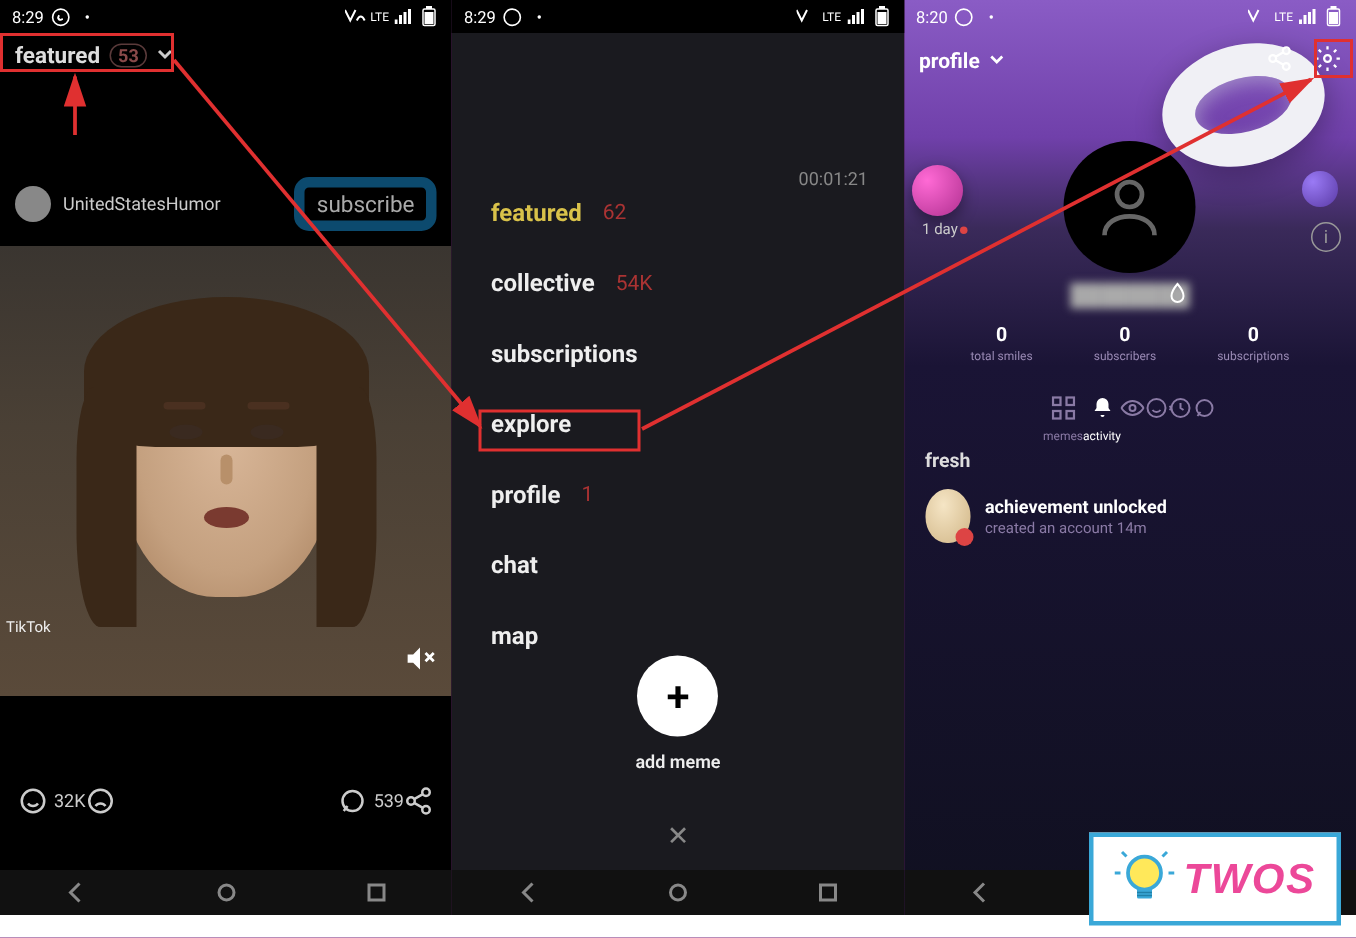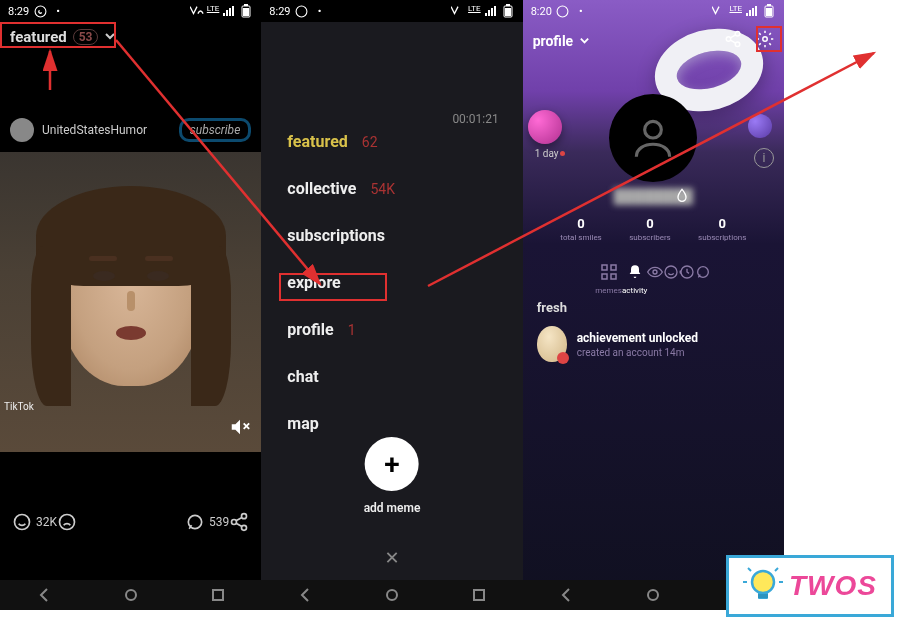--- a/index.html
+++ b/index.html
@@ -1,35 +1,35 @@
 <!DOCTYPE html>
 <html><head>
 <meta charset="utf-8">
 <style>
   * { box-sizing: border-box; margin: 0; padding: 0; }
   body { background: #fff; font-family: -apple-system, Roboto, "Helvetica Neue", Arial, sans-serif; width: 904px; height: 625px; position: relative; overflow: hidden; }
-  .container { display: flex; width: 784px; height: 610px; background: #701a75; }
+  .container { display: flex; width: 904px; height: 610px; background: #701a75; }
   .panel { flex: 1; position: relative; background: #000; overflow: hidden; }
   .panel2 { background: #1a1a1f; }
   .panel3 { background: linear-gradient(180deg, #8a5cc5 0%, #7040aa 15%, #3a2a5a 25%, #1a1435 40%, #101020 100%); }
   
   
   .statusbar { height: 22px; display: flex; align-items: center; justify-content: space-between; padding: 0 8px; color: #fff; font-size: 11px; background: #000; position: relative; z-index: 5; }
   .sb-left { display: flex; align-items: center; gap: 4px; }
-  .sb-right { display: flex; gap: 3px; text-decoration: underline; }
+  .sb-right { display: flex; align-items: center; gap: 3px; }
   .sb-icon { width: 14px; height: 14px; display: inline-flex; align-items: center; justify-content: center; }
   
   
   .header1 { display: flex; align-items: center; padding: 6px 10px; color: #ddd; font-size: 15px; font-weight: 700; }
   .header1 .count { color: #8a4a4a; font-size: 12px; margin-left: 6px; border: 1px solid #5a3a3a; border-radius: 10px; padding: 0 5px; }
   .chev { margin-left: 6px; }
   .hl1 { position: absolute; border: 2px solid #e03030; left: 0; top: 22px; width: 116px; height: 26px; z-index: 3; }
   .userrow { display: flex; align-items: center; padding: 6px 10px; color: #ccc; font-size: 12px; margin-top: 60px; }
   .avatar-sm { width: 24px; height: 24px; border-radius: 50%; background: #888; margin-right: 8px; }
-  .subscribe { margin-left: auto; border: 3px solid #0c4a6e; color: #aaa; font-size: 12px; padding: 2px 8px; border-radius: 10px; font-style: italic; }
+  .subscribe { margin-left: auto; border: 7px solid #0c4a6e; color: #aaa; font-size: 15px; padding: 2px 8px; border-radius: 10px; }
   .video { width: 100%; height: 300px; background: linear-gradient(180deg,#3a3530 0%,#4a4035 40%,#5a4a3a 100%); position: relative; margin-top: 4px; padding-left: 20px; }
   .face { position:absolute; left:50%; top:48%; transform:translate(-50%,-50%); width:140px; height:180px; background: radial-gradient(ellipse at 50% 40%, #d9b799 0%, #c4a07f 60%, #a8805d 100%); border-radius: 50% 50% 45% 45%; }
   .eye { position:absolute; width:22px; height:10px; background:#3a2a20; border-radius:50%; top:65px; }
   .eye.l{left:32px;} .eye.r{right:32px;}
   .brow { position:absolute; width:28px; height:5px; background:#4a3020; border-radius:3px; top:50px; }
   .brow.l{left:28px;} .brow.r{right:28px;}
   .nose { position:absolute; width:8px; height:20px; background:#b8906a; border-radius:4px; top:85px; left:66px;}
   .mouth { position:absolute; width:30px; height:14px; background:#7a3a30; border-radius:50%; top:120px; left:55px;}
   .hair { position:absolute; top:-20px; left:-25px; right:-25px; height:100px; background:#3a2818; border-radius:60% 60% 30% 30%; z-index:-1;}
   .hairside { position:absolute; top:40px; width:40px; height:160px; background:#3a2818; }

